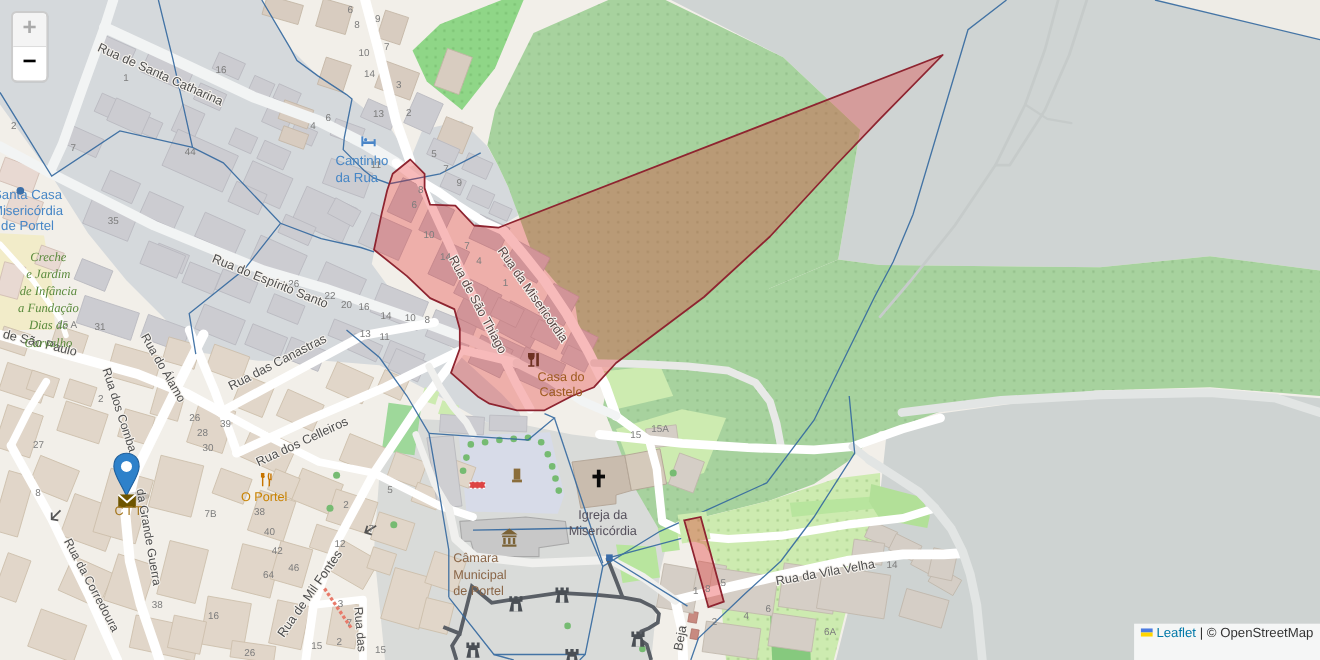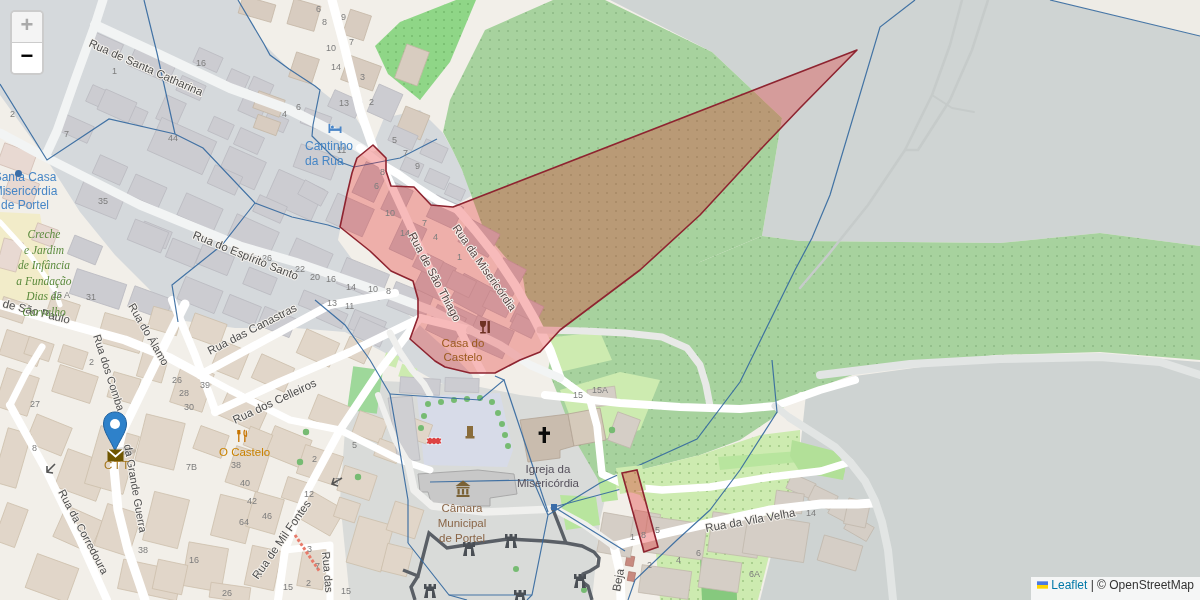--- a/index.html
+++ b/index.html
@@ -2,21 +2,21 @@
 <html><head>
 <meta charset="utf-8">
 <style>
 html,body{margin:0;padding:0;}
 #map{position:relative;width:1200px;height:600px;overflow:hidden;background:#f2efe9;font-family:"Liberation Sans",sans-serif;}
 #map > svg{position:absolute;left:0;top:0;}
 .zoomctl{position:absolute;left:10px;top:10px;width:30px;border:2px solid rgba(0,0,0,0.2);border-radius:5px;background:#fff;z-index:10;}
 .zoomctl .btn{width:30px;height:30px;line-height:28px;text-align:center;font:bold 22px "Liberation Sans",sans-serif;color:#000;background:#fff;}
 .zoomctl .btn.plus{color:#aaa;background:#f4f4f4;border-bottom:1px solid #ccc;border-radius:4px 4px 0 0;}
 .zoomctl .btn.minus{border-radius:0 0 4px 4px;}
-.attrib{position:absolute;right:0;bottom:0;background:rgba(255,255,255,0.8);padding:1px 6px 8px 6px;font:12px "Liberation Sans",sans-serif;color:#333;z-index:10;}
+.attrib{position:absolute;right:0;bottom:0;background:rgba(255,255,255,0.8);padding:1px 6px 18px 6px;font:12px "Liberation Sans",sans-serif;color:#333;z-index:10;}
 .attrib a{color:#0078A8;text-decoration:none;}
 .flag{display:inline-block;width:11px;height:8px;position:relative;top:0px;margin-right:3px;}
 </style>
 </head>
 <body>
 <div id="map">
 <svg width="1200" height="600" viewBox="0 0 1200 600">
 <defs>
 <pattern id="dotsMain" width="9" height="9" patternUnits="userSpaceOnUse">
 <rect width="9" height="9" fill="#a7d29e"></rect>
@@ -562,31 +562,31 @@
       <rect x="11.7" y="3.5" width="1.8" height="6.5" fill="#4a86c8"></rect>
 <rect x="1.5" y="5.5" width="11.5" height="2.4" fill="#4a86c8"></rect>
       <circle cx="4.4" cy="4" r="1.5" fill="#4a86c8"></circle>
 </svg>
 <div style="position:absolute;left:305px;top:139px;width:70px;color:#4686c6;font:12px 'Liberation Sans',sans-serif;text-align:left;line-height:14.5px;">Cantinho<br>da Rua</div>
 
 <svg width="14" height="14" style="left:478px;top:320px;" viewBox="0 0 14 14">
 <path d="M2,1 h6 v3 a3,3.4 0 0 1 -2.2,3.2 V12 h2 v1.4 h-5.6 V12 h2 V7.2 A3,3.4 0 0 1 2,4 Z" fill="#6e3122"></path>
 <rect x="9.5" y="1" width="2.4" height="12" fill="#6e3122"></rect>
 </svg>
-<div style="position:absolute;left:429px;top:336px;width:68px;color:#9c5a1e;font:11.5px 'Liberation Sans',sans-serif;text-align:center;line-height:14px;">Casa do<br>Castelo</div>
+<div style="position:absolute;left:476px;top:336px;width:68px;color:#9c5a1e;font:11.5px 'Liberation Sans',sans-serif;text-align:center;line-height:14px;">Casa do<br>Castelo</div>
 
 <svg width="13" height="14" style="left:236px;top:429px;" viewBox="0 0 14 14">
 <path d="M2,0.5 V5 M4,0.5 V5 M3,0.5 V13.5 M3,5 a1.5,1.5 0 0 0 1.5,-1.5" stroke="#c77400" stroke-width="1.4" fill="none"></path>
 <path d="M9.5,0.5 C8.3,1.5 8.3,6 9.5,7 V13.5 M9.5,7 h1.6 V1" stroke="#c77400" stroke-width="1.4" fill="none"></path>
 </svg>
-<div style="position:absolute;left:219px;top:446px;color:#c98200;font:11.5px 'Liberation Sans',sans-serif;">O Castelo</div>
+<div style="position:absolute;left:219px;top:446px;color:#c98200;font:11.5px 'Liberation Sans',sans-serif;">O Portel</div>
 
 <div style="position:absolute;left:500px;top:462px;width:96px;color:#55505c;font:11.5px 'Liberation Sans',sans-serif;text-align:center;line-height:14px;">Igreja da<br>Misericórdia</div>
 
-<div style="position:absolute;left:412px;top:501px;width:100px;color:#8a6648;font:11.5px 'Liberation Sans',sans-serif;text-align:center;line-height:15px;">Câmara<br>Municipal<br>de Portel</div>
+<div style="position:absolute;left:412px;top:501px;width:100px;color:#8a6648;font:11.5px 'Liberation Sans',sans-serif;line-height:15px;">Câmara<br>Municipal<br>de Portel</div>
 
 <div style="position:absolute;left:-30px;top:170px;width:110px;color:#4686c6;font:12px 'Liberation Sans',sans-serif;text-align:center;line-height:14px;">Santa Casa<br>Misericórdia<br>de Portel</div>
 <div style="position:absolute;left:15px;top:170px;width:7px;height:7px;border-radius:4px;background:#3a6ea8;"></div>
 
 <div style="position:absolute;left:-16px;top:227px;width:120px;color:#5a8a3c;font:italic 11.5px 'Liberation Serif',serif;text-align:center;line-height:15.5px;">Creche<br>e Jardim<br>de Infância<br>a Fundação<br>Dias de<br>Carvalho</div>
 
 <div class="zoomctl">
       <div class="btn plus">+</div>
       <div class="btn minus">−</div>
     </div>

